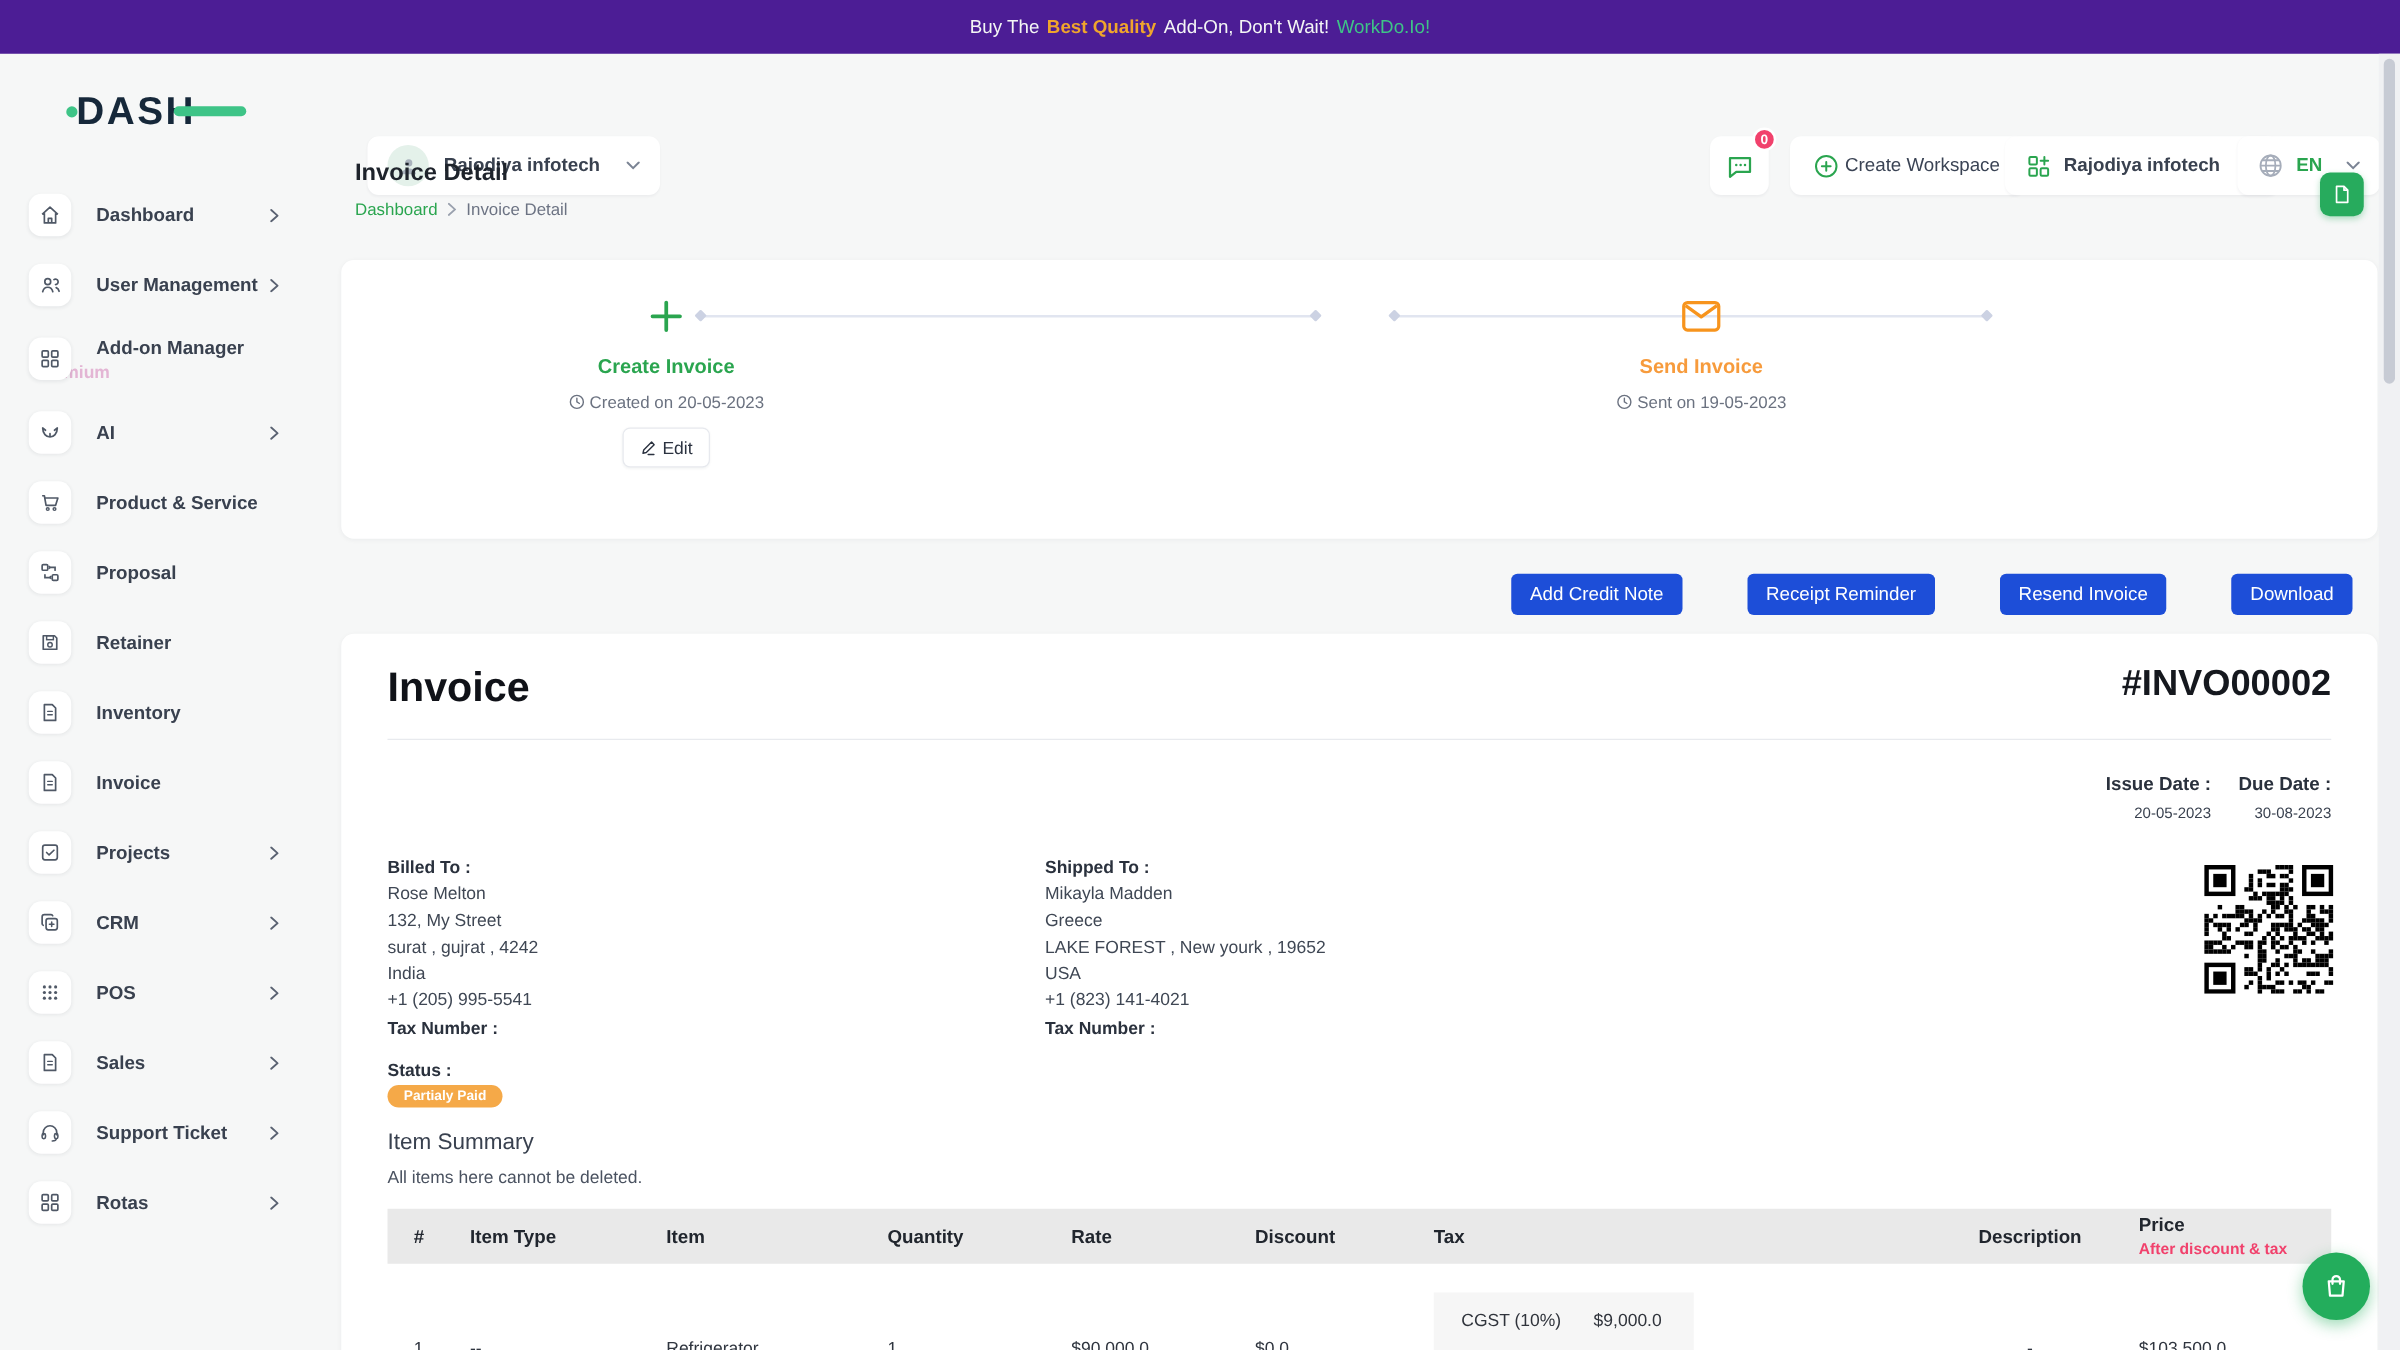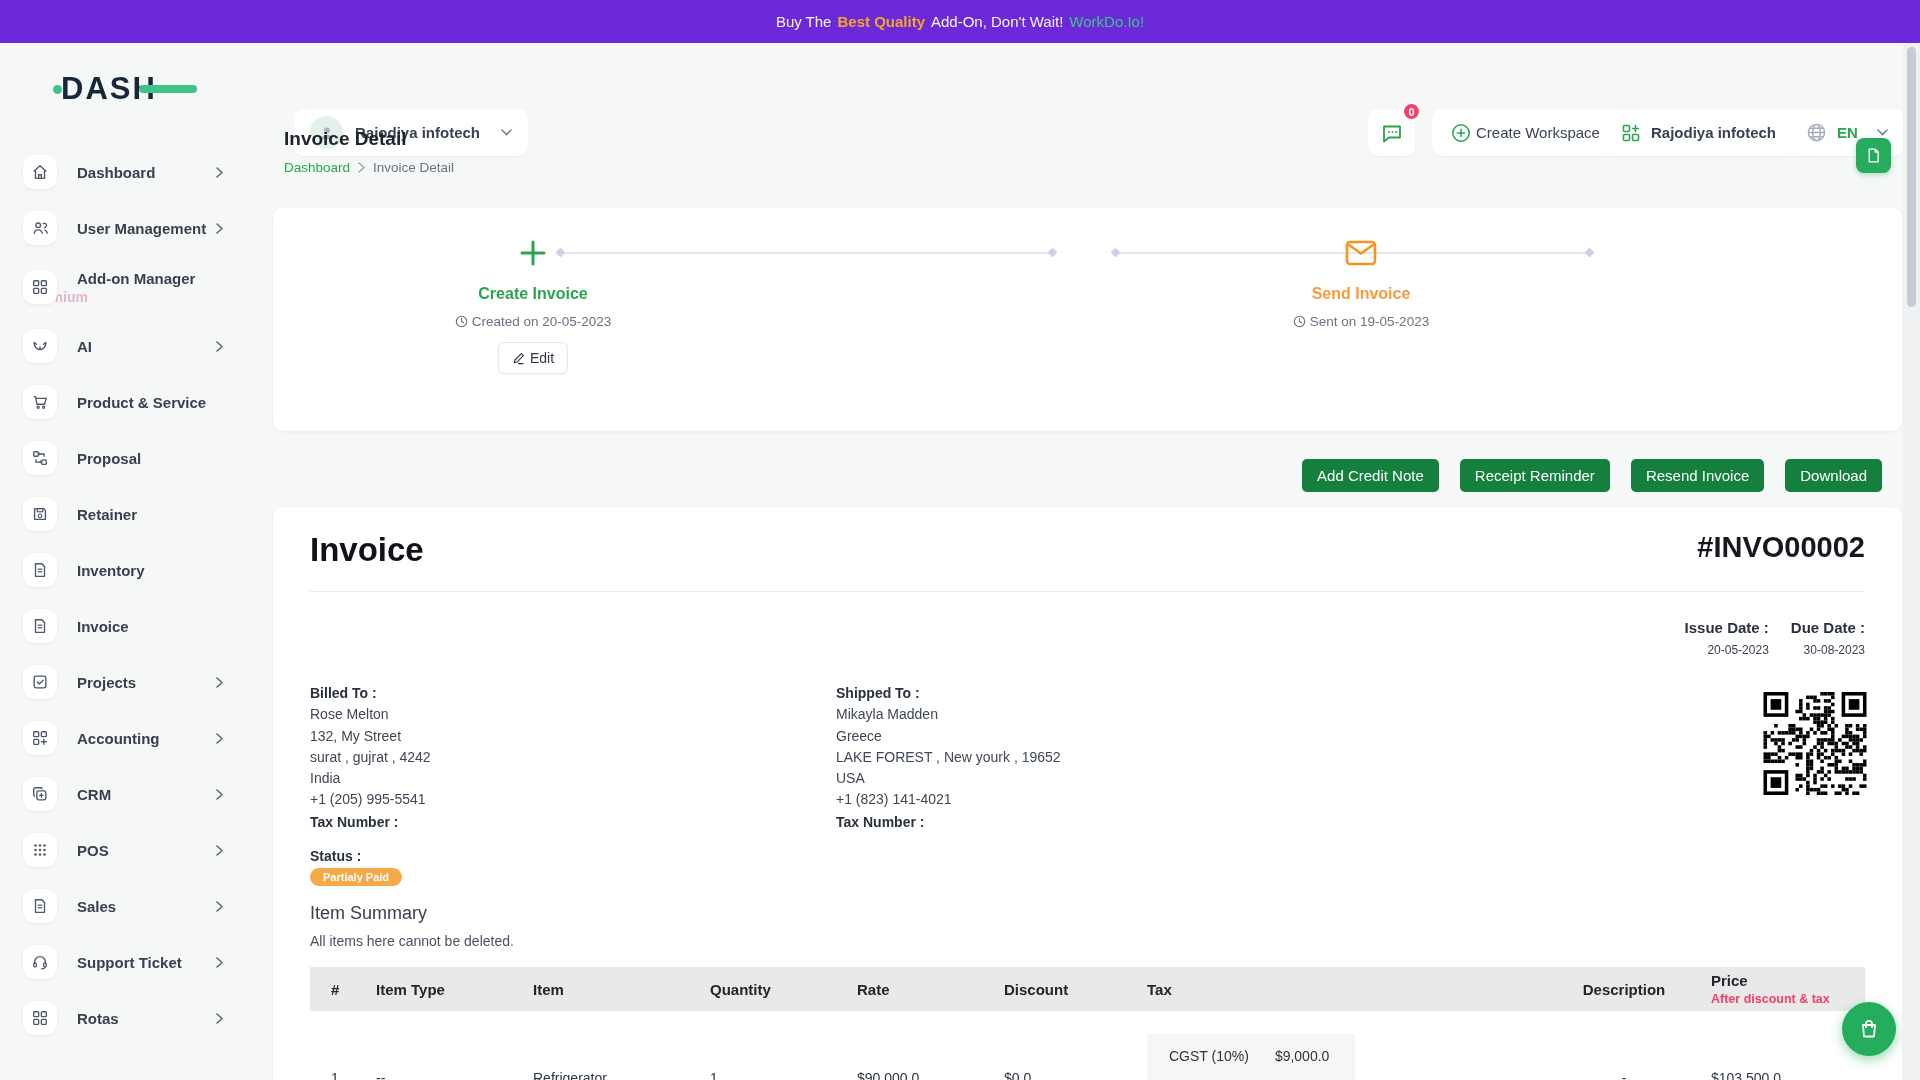--- a/index.html
+++ b/index.html
@@ -1,21 +1,21 @@
 <!DOCTYPE html>
 <html><head>
 <meta charset="utf-8">
 <style>
   * { margin:0; padding:0; box-sizing:border-box; }
   html,body { width:1920px; height:1080px; }
   body { font-family:"Liberation Sans", sans-serif; background:#f6f7f7; overflow:hidden; }
   #app { position:relative; width:1920px; height:1080px; overflow:hidden; background:#f6f7f7; }
 
   
-  .banner { position:absolute; left:0; top:0; width:1920px; height:43px; background:#6d28d9;
+  .banner { position:absolute; left:0; top:0; width:1920px; height:43px; background:#4c1d95;
             display:flex; align-items:center; justify-content:center; gap:6px; font-size:15px; color:#f4f6f5; }
   .banner .hl { color:#f0a52c; font-weight:700; }
   .banner .brand { color:#3ec487; }
 
   
   .header { position:absolute; left:0; top:43px; width:1920px; height:92px; }
   .logo { position:absolute; left:61px; top:28px; width:140px; height:36px; }
   .logo .word { font-size:31px; font-weight:800; letter-spacing:2px; color:#16283a; }
   .logo .dot { position:absolute; left:-8px; top:14px; width:9px; height:9px; border-radius:50%; background:#3ec487; }
   .logo .bar { position:absolute; left:78px; top:14px; width:58px; height:8px; border-radius:4px; background:#3ec487; }
@@ -58,21 +58,21 @@
   .t-green { color:#2aa54f; } .t-orange { color:#f79b3c; } .t-teal { color:#41c6d4; }
   .btn-edit { margin-top:13px; display:flex; align-items:center; gap:5px; background:#fff; border:1px solid #e7e9ee;
               border-radius:6px; padding:7px 13px; font-size:14px; color:#2b3240; cursor:pointer;
               box-shadow:0 1px 2px rgba(20,30,40,.05); }
   .btn-teal { margin-top:13px; display:flex; align-items:center; gap:5px; background:#4cc8d5; border:none;
               border-radius:6px; padding:8px 14px; font-size:14.5px; color:#ffffff; cursor:pointer;
               box-shadow:0 2px 5px rgba(76,200,213,.4); }
 
   
   .actions { position:absolute; left:273px; top:459px; width:1609px; display:flex; justify-content:flex-end; gap:21px; }
-  .btn-green { background:#15803d; color:#fff; font-size:15px; border:none; border-radius:5px; padding:8px 15px; cursor:pointer; }
+  .btn-green { background:#1d4ed8; color:#fff; font-size:15px; border:none; border-radius:5px; padding:8px 15px; cursor:pointer;margin-left:31px; }
 
   
   .invoice-card { position:absolute; left:273px; top:507px; width:1629px; height:600px; background:#fff;
                   border-radius:10px; box-shadow:0 1px 4px rgba(25,35,50,.05); padding:0 37px; }
   .inv-headrow { position:absolute; left:37px; right:37px; top:24px; display:flex; justify-content:space-between; align-items:flex-start; }
   .inv-title { font-size:33px; font-weight:700; color:#101218; }
   .inv-number { font-size:29px; font-weight:600; color:#15181e; }
   .inv-divider { position:absolute; left:37px; right:37px; top:84px; height:1px; background:#e8eaee; }
   .dates { position:absolute; right:37px; top:112px; display:flex; gap:22px; }
   .date-col { text-align:right; }
@@ -312,36 +312,20 @@
           </svg>
         </span>
       <span class="side-label">Projects</span>
       <span class="side-chev">
           <svg width="7" height="11" viewBox="0 0 7 11">
             <polyline points="1,1 6,5.5 1,10" fill="none" stroke="#5a6272" stroke-width="1.5" stroke-linecap="round"></polyline>
           </svg>
         </span>
     </div>
 
-    <div class="side-item">
-      <span class="side-icon">
-          <svg width="18" height="18" viewBox="0 0 20 20">
-            <rect x="3" y="3" width="5.5" height="5.5" rx="1" fill="none" stroke="#4f5866" stroke-width="1.5"></rect>
-            <rect x="11.5" y="3" width="5.5" height="5.5" rx="1" fill="none" stroke="#4f5866" stroke-width="1.5"></rect>
-            <rect x="3" y="11.5" width="5.5" height="5.5" rx="1" fill="none" stroke="#4f5866" stroke-width="1.5"></rect>
-            <path d="M14.2 11.5v5.5M11.5 14.2H17" stroke="#4f5866" stroke-width="1.5" stroke-linecap="round"></path>
-          </svg>
-        </span>
-      <span class="side-label">Accounting</span>
-      <span class="side-chev">
-          <svg width="7" height="11" viewBox="0 0 7 11">
-            <polyline points="1,1 6,5.5 1,10" fill="none" stroke="#5a6272" stroke-width="1.5" stroke-linecap="round"></polyline>
-          </svg>
-        </span>
-    </div>
 
 
     <div class="side-item">
       <span class="side-icon">
           <svg width="18" height="18" viewBox="0 0 20 20">
             <rect x="6.5" y="6.5" width="10" height="10" rx="2" fill="none" stroke="#4f5866" stroke-width="1.5"></rect>
             <path d="M4 12.5A1.5 1.5 0 0 1 3 11V5a2 2 0 0 1 2-2h6a1.5 1.5 0 0 1 1.4 1" fill="none" stroke="#4f5866" stroke-width="1.5" stroke-linecap="round"></path>
             <path d="M11.5 9.5v4M9.5 11.5h4" stroke="#4f5866" stroke-width="1.4" stroke-linecap="round"></path>
           </svg>
         </span>

